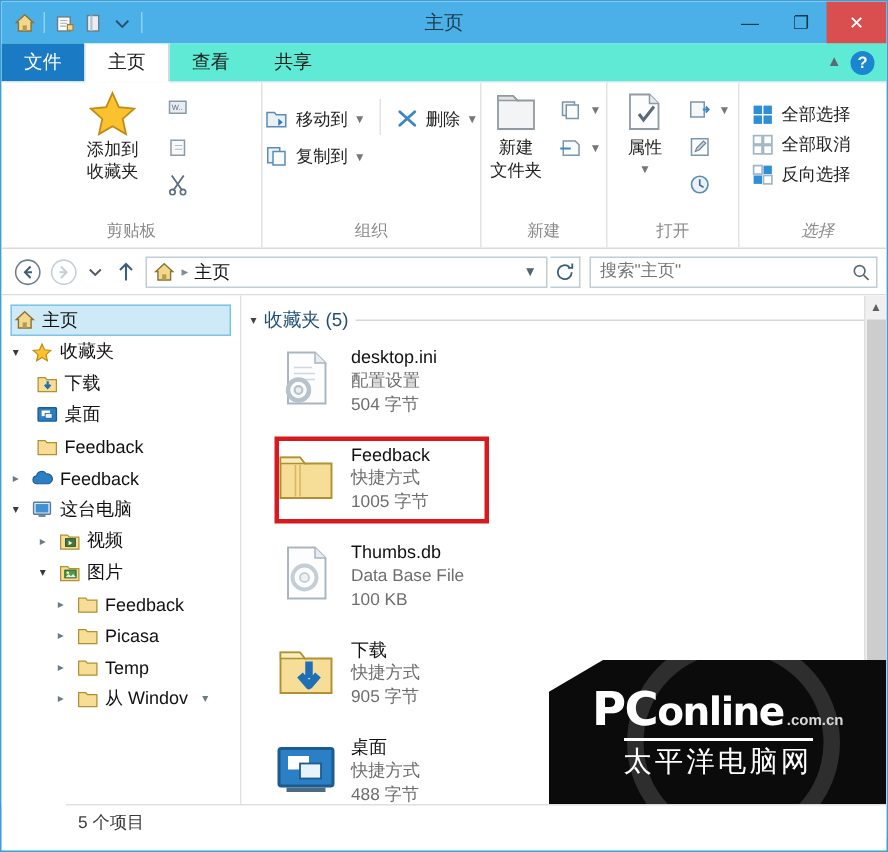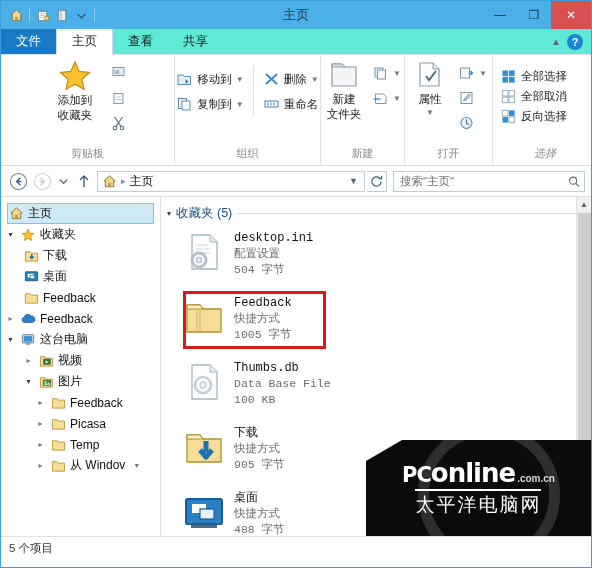--- a/index.html
+++ b/index.html
@@ -97,51 +97,51 @@
   .ind3{padding-left:34px;}
 
   .content{flex:1;position:relative;background:#fff;overflow:hidden;}
   .grouphdr{display:flex;align-items:center;gap:5px;padding:8px 0 4px 6px;}
   .grouphdr .gtw{font-size:8px;color:#444;}
   .grouphdr .gtitle{font-size:12.5px;color:#1f4f78;white-space:nowrap;}
   .grouphdr .gline{flex:1;height:1px;background:#d8d8d8;margin-right:14px;}
 
   .filelist{padding-left:22px;}
   .fileitem{display:flex;gap:9px;height:62px;align-items:flex-start;padding-top:3px;
-    position:relative;font-family:Liberation Mono, monospace;}
+    position:relative;}
   .ficon{width:42px;height:42px;flex:0 0 42px;position:relative;margin-top:2px;}
   .fmeta{display:flex;flex-direction:column;justify-content:flex-start;padding-top:1px;}
   .fname{font-size:12px;color:#111;line-height:16px;}
   .fsub{font-size:11.5px;color:#6d6d6d;line-height:16px;}
 
   .redbox{position:absolute;left:0;top:0;width:143px;height:58px;
     border:3px solid #d71920;box-sizing:border-box;}
 
   .vscroll{position:absolute;right:0;top:0;width:15px;height:100%;background:#f0f0f0;
     border-left:1px solid #e0e0e0;box-sizing:border-box;}
   .vsarrow{height:15px;display:flex;align-items:center;justify-content:center;
     font-size:8px;color:#5f5f5f;}
   .vsthumb{position:absolute;top:16px;left:1px;width:13px;height:300px;background:#cdcdcd;}
 
   
   .status{height:22px;border-top:1px solid #e0e0e0;display:flex;align-items:center;
-    padding-left:8px;background:#fff;}
+    padding-left:8px;background:#fff;margin-left:43px;}
   .status .txt{font-size:11.5px;color:#3a3a3a;}
 
   
   .watermark{position:absolute;right:0;bottom:0;width:225px;height:96px;
     background:#0b0b0b;clip-path:polygon(16% 0,100% 0,100% 100%,0 100%,0 22%);
     display:flex;flex-direction:column;align-items:center;justify-content:center;
     pointer-events:none;}
   .wm-circle{position:absolute;width:120px;height:120px;border-radius:50%;
     border:11px solid #2e2e2e;top:-16px;left:52px;}
   .wm-inner{position:relative;z-index:2;display:flex;flex-direction:column;
     align-items:center;}
   .wm-top{display:flex;align-items:baseline;}
-  .wm-pc{font-size:21px;font-weight:bold;color:#fff;letter-spacing:-1px;
+  .wm-pc{font-size:31px;font-weight:bold;color:#fff;letter-spacing:-1px;
     font-family:"DejaVu Sans",sans-serif;}
   .wm-online{font-size:26px;font-weight:bold;color:#fff;letter-spacing:-1px;
     font-family:"DejaVu Sans",sans-serif;}
   .wm-dom{font-size:10px;color:#d8d8d8;margin-left:2px;font-weight:bold;}
   .wm-cn{font-size:19px;color:#fff;letter-spacing:2px;border-top:2px solid #fff;
     padding-top:1px;margin-top:1px;}
 
   svg{display:block;}
 </style>
 </head>
@@ -260,27 +260,20 @@
           </div>
         </div>
         <div class="smallcol" style="border-left:1px solid #e3e3e3;padding-left:6px;margin-left:4px">
           <div class="smallrow">
             <svg width="17" height="16" viewBox="0 0 16 16">
                 <path d="M3 3.5 L13 12.5 M13 3.5 L3 12.5" stroke="#3d86c6" stroke-width="1.9" fill="none" stroke-linecap="round"></path>
               </svg>
             <span class="lbl">删除</span>
             <span class="dd">▼</span>
           </div>
-          <div class="smallrow">
-            <svg width="17" height="16" viewBox="0 0 16 16">
-                <rect x="1.5" y="5" width="13" height="6" fill="#fff" stroke="#4a7fae" stroke-width="1"></rect>
-                <path d="M4.5 6.5 v3 M7.5 6.5 v3 M10.5 6.5 v3" stroke="#4a7fae" stroke-width="1"></path>
-              </svg>
-            <span class="lbl">重命名</span>
-          </div>
         </div>
       </div>
       <div class="glabel">组织</div>
     </div>
 
     <div class="rgroup" style="width:84px">
       <div class="gitems">
         <div class="bigbtn" style="width:46px">
           <svg width="32" height="31" viewBox="0 0 32 31">
               <path d="M4 4 h10 l3 3 h11 v19 h-24 z" fill="#f3f4f6" stroke="#8f9aa4" stroke-width="1.2"></path>

